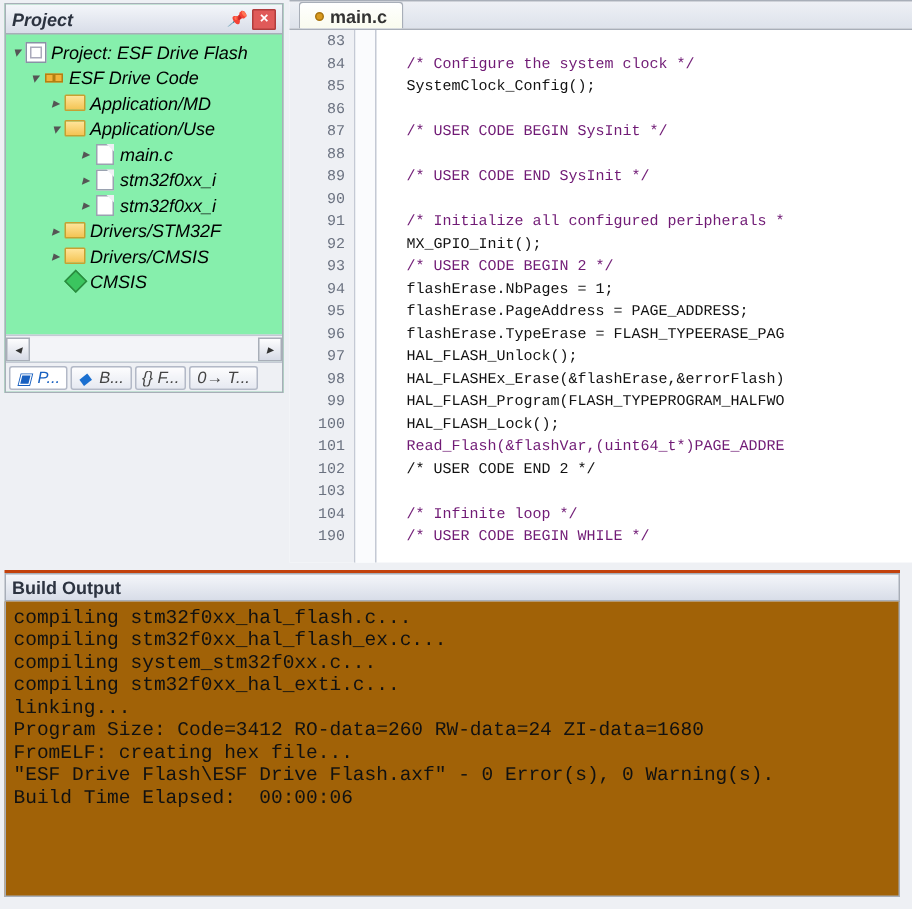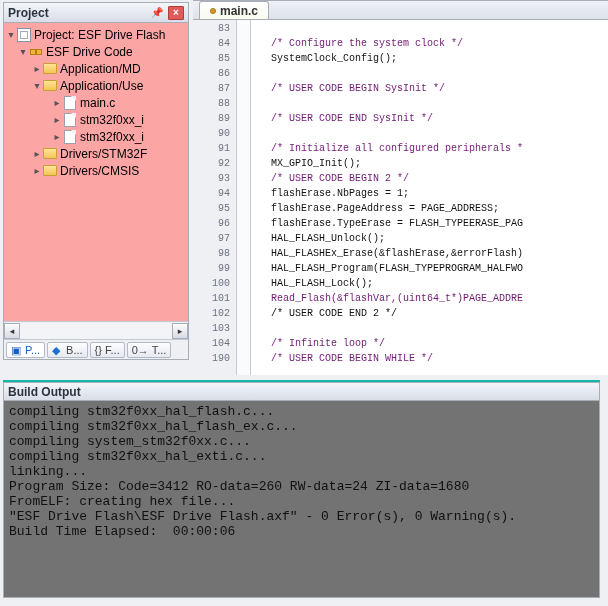--- a/index.html
+++ b/index.html
@@ -1,19 +1,19 @@
 <!DOCTYPE html>
 <html><head>
 <meta charset="utf-8">
 <style>
 * { margin: 0; padding: 0; box-sizing: border-box; }
 body { font-family: "Segoe UI", Tahoma, sans-serif; font-size: 12px; background: #eef0f4; width: 608px; height: 606px; overflow: hidden; position: relative; }
 
 
-.project-panel { position: absolute; left: 3px; top: 2px; width: 186px; height: 358px; background: #fca5a5; border: 1px solid #a8aeb8; }
+.project-panel { position: absolute; left: 3px; top: 2px; width: 186px; height: 260px; background: #86efac; border: 1px solid #a8aeb8; font-style: italic; }
 .project-titlebar { height: 20px; background: linear-gradient(#f4f6fa,#d8dde8); border-bottom: 1px solid #a8aeb8; display: flex; align-items: center; padding: 0 4px; font-weight: bold; font-size: 12px; color: #2c3340; }
 .project-titlebar .spacer { flex: 1; }
 .project-titlebar .tb-btn { width: 16px; height: 14px; margin-left: 2px; display: flex; align-items: center; justify-content: center; border: 1px solid rgba(0,0,0,0); color: #555; font-size: 10px; cursor: pointer; }
 .project-titlebar .tb-btn.close { background: #e05a59; color: #fff; border: 1px solid #b03c3c; border-radius: 1px; font-weight: bold; }
 .project-tree { position: absolute; top: 20px; left: 0; right: 0; bottom: 40px; overflow: hidden; padding-top: 3px; }
 .tree-row { display: flex; align-items: center; height: 17px; padding-left: 2px; white-space: nowrap; }
 .tree-row .twisty { width: 10px; text-align: center; color: #555; font-size: 10px; display: inline-block; }
 .tree-row .ticon { width: 16px; height: 16px; display: inline-flex; align-items: center; justify-content: center; margin-right: 2px; }
 .tree-row span.label { color: #000; }
 .indent1 { padding-left: 14px; }
@@ -47,23 +47,23 @@
 
 .code-area { position: absolute; top: 20px; left: 0; right: 0; bottom: 0; display: flex; font-family: "Courier New", monospace; font-size: 10px; line-height: 15px; }
 .gutter { width: 44px; background: #eef0f4; border-right: 1px solid #c4c9d4; text-align: right; padding-top: 1px; }
 .gutter div { color: #6b7280; padding-right: 6px; height: 15px; }
 .fold-col { width: 14px; background: #fafbfd; border-right: 1px solid #c4c9d4; }
 .code { flex: 1; padding: 1px 0 0 8px; white-space: pre; overflow: hidden; color: #111; }
 .code div { height: 15px; }
 .cm { color: #701a75; }
 
 
-.build-panel { position: absolute; left: 3px; top: 380px; right: 8px; bottom: 8px; border-top: 2px solid #14b8a6; }
+.build-panel { position: absolute; left: 3px; top: 380px; right: 8px; bottom: 8px; border-top: 2px solid #c2410c; }
 .build-title { height: 19px; background: linear-gradient(#f4f6fa,#d8dde8); border: 1px solid #a8aeb8; display: flex; align-items: center; padding-left: 4px; font-weight: bold; font-size: 12px; color: #2c3340; }
-.build-body { position: absolute; top: 19px; left: 0; right: 0; bottom: 0; background: #737373; border: 1px solid #a8aeb8; border-top: none; font-family: "Courier New", monospace; font-size: 13px; line-height: 15px; padding: 3px 5px; white-space: pre; overflow: hidden; color: #111; }
+.build-body { position: absolute; top: 19px; left: 0; right: 0; bottom: 0; background: #a16207; border: 1px solid #a8aeb8; border-top: none; font-family: "Courier New", monospace; font-size: 13px; line-height: 15px; padding: 3px 5px; white-space: pre; overflow: hidden; color: #111; }
 </style>
 </head>
 <body>
 
 <div class="project-panel">
   <div class="project-titlebar">
     <span>Project</span>
     <span class="spacer"></span>
     <span class="tb-btn">📌</span>
     <span class="tb-btn close">×</span>
@@ -128,20 +128,27 @@
           <span class="folder"></span>
         </span>
       <span class="label">Drivers/STM32F</span>
     </div>
     <div class="tree-row indent2">
       <span class="twisty">▸</span>
       <span class="ticon">
           <span class="folder"></span>
         </span>
       <span class="label">Drivers/CMSIS</span>
+    </div>
+    <div class="tree-row indent2">
+      <span class="twisty" style="visibility:hidden">▸</span>
+      <span class="ticon">
+          <span class="diamond"></span>
+        </span>
+      <span class="label">CMSIS</span>
     </div>
   </div>
 
   <div class="project-scroll">
     <div class="arrow">◂</div>
     <div class="track"></div>
     <div class="arrow">▸</div>
   </div>
 
   <div class="project-tabs">

